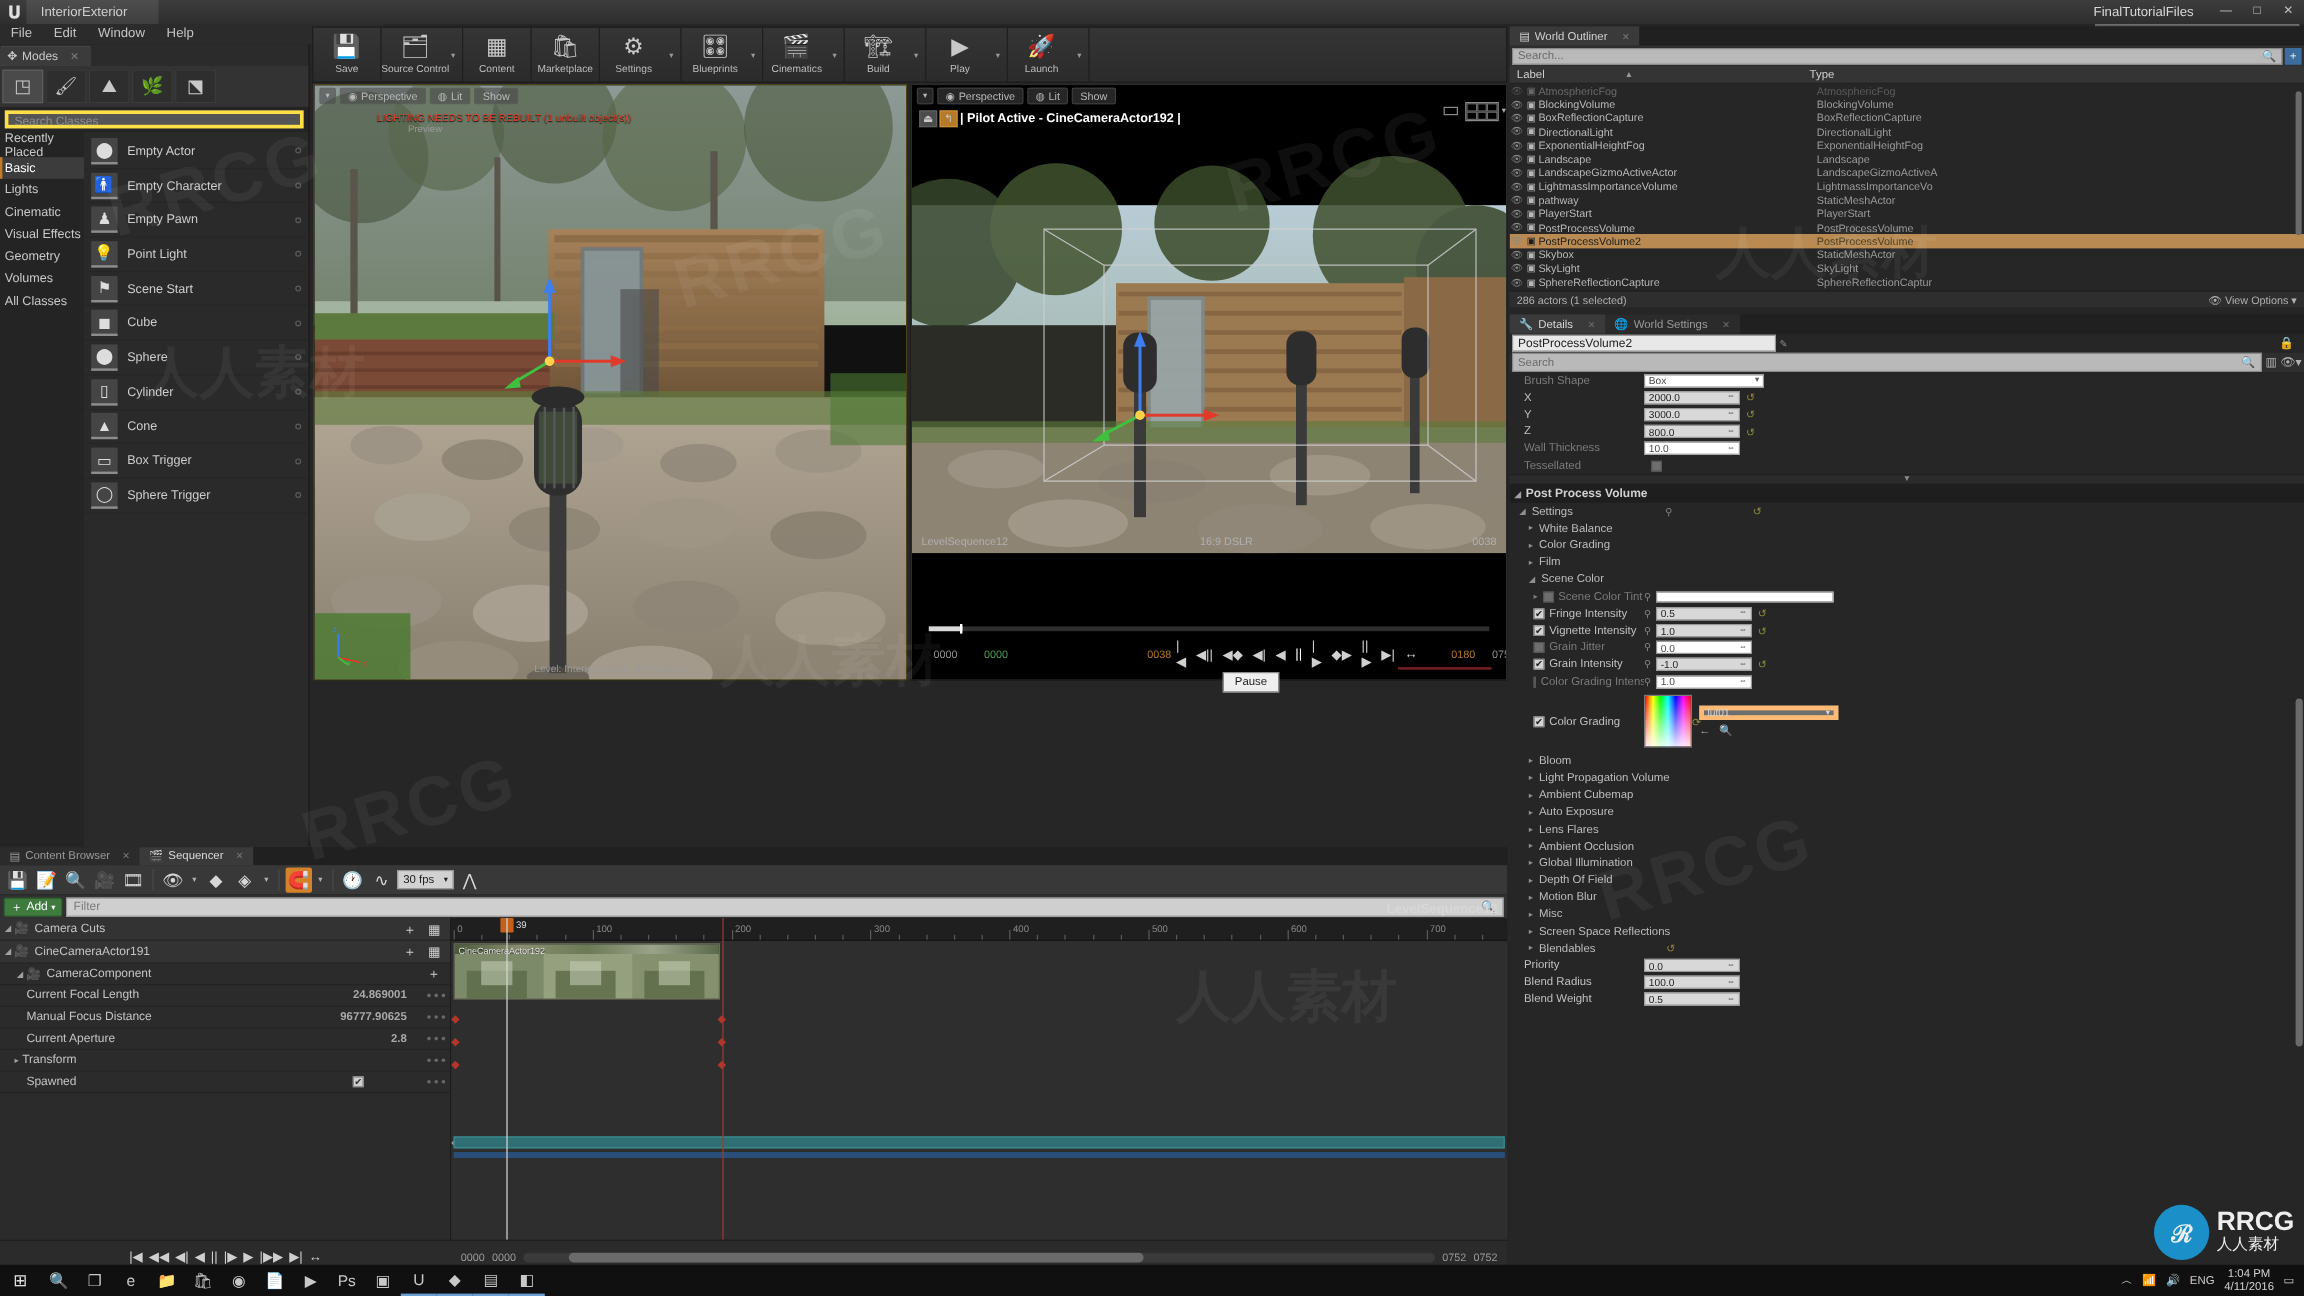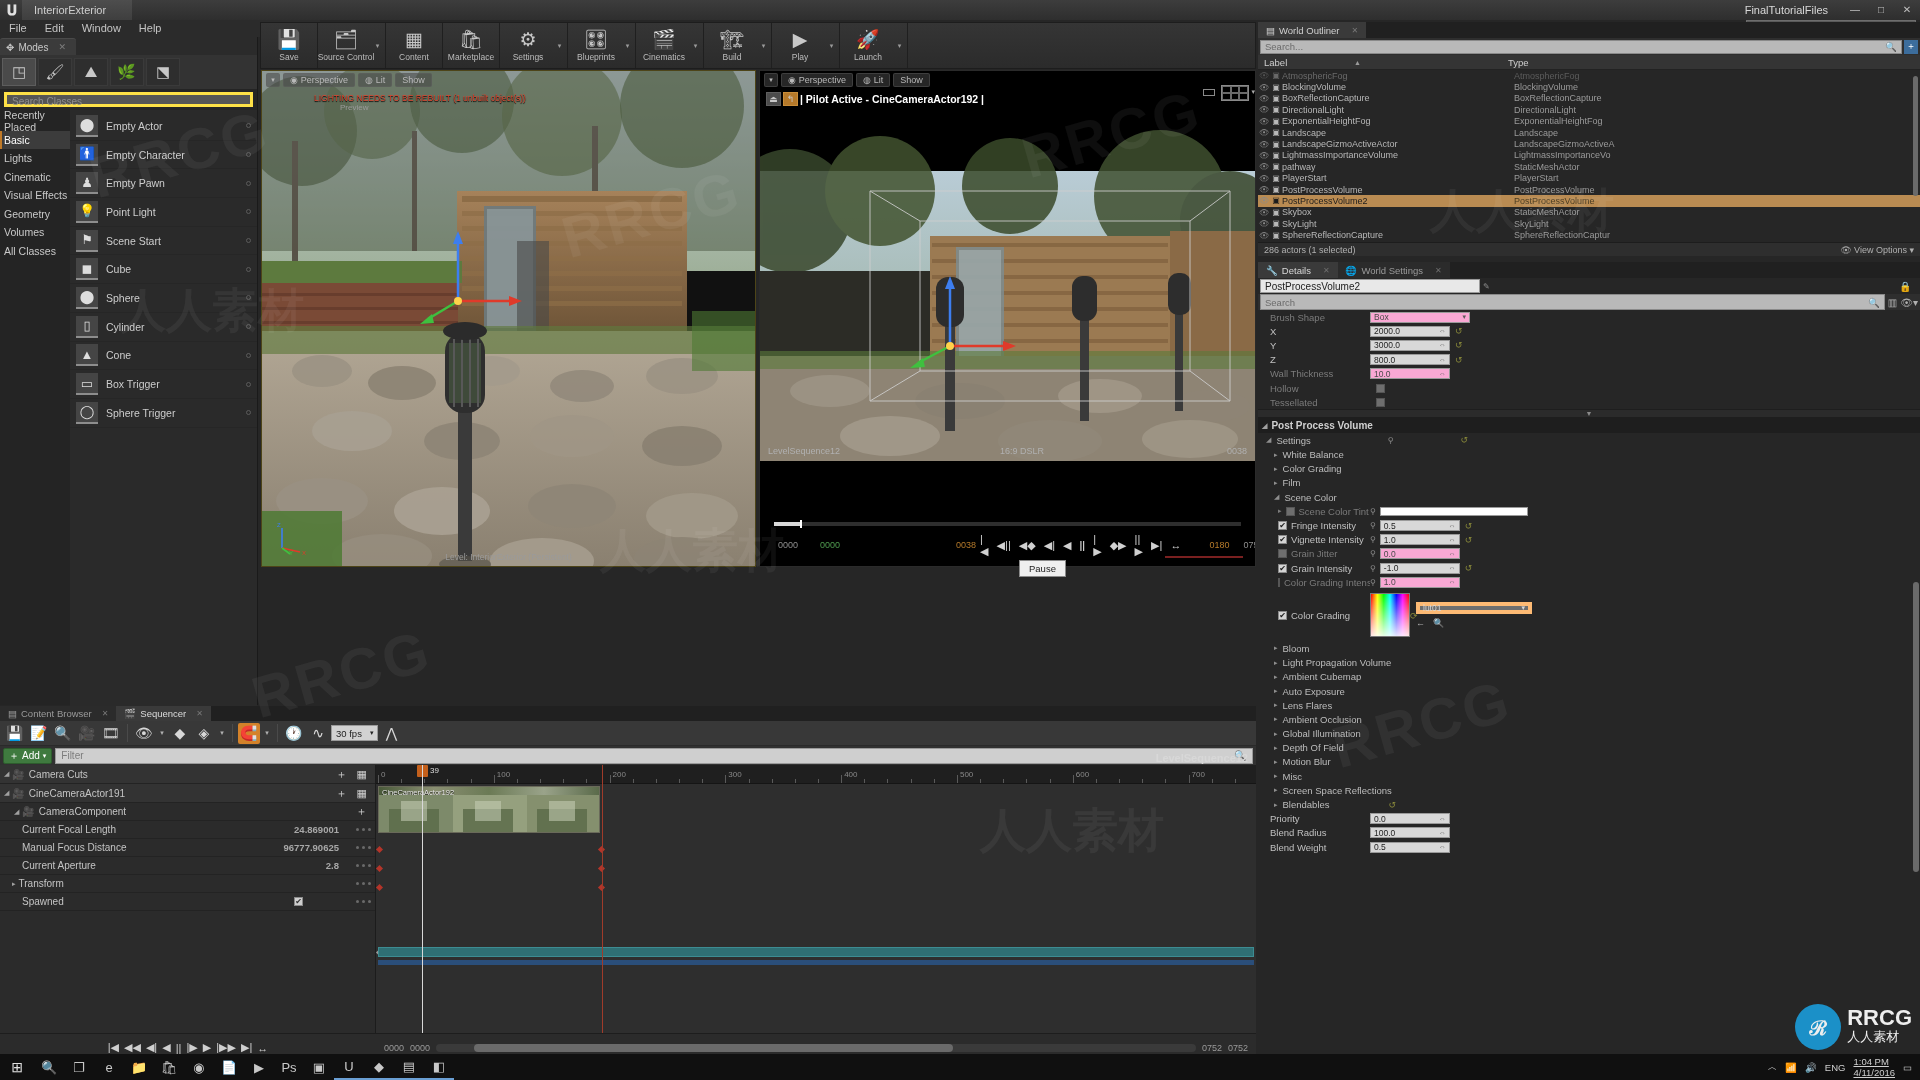--- a/index.html
+++ b/index.html
@@ -286,21 +286,21 @@
   .dt-searchrow { height: 16px; display: flex; align-items: center; padding: 1px 2px; gap: 3px; background: #2e2e2e; }
   .dt-search { flex: 1; height: 16px; background: #b9b9b9; color: #6b6b6b; font-size: 9.5px; padding: 0 4px; display: flex; align-items: center; justify-content: space-between; border: 1px solid #8a8a8a; }
   .prop-row { height: 14.2px; display: flex; align-items: center; font-size: 9.5px; color: #c0c0c0; }
   .prop-row.dim { color: #7b7b7b; }
   .prop-lbl { width: 112px; padding-left: 12px; white-space: nowrap; overflow: hidden; }
   .prop-field {
     width: 80px; height: 11px; background: #d8d8d8; color: #1e1e1e; font-size: 8.5px;
     padding: 0 3px; line-height: 10px; border: 1px solid #9a9a9a; display: flex; align-items: center;
     justify-content: space-between;
   }
-  .prop-field.dim { background: #f9a8d4; color: #4a4a4a; }
+  .prop-field.dim { background: #ffffff; color: #4a4a4a; }
   .prop-field .arrows { font-size: 7px; color: #5a5a5a; }
   .prop-reset { margin-left: 5px; font-size: 9px; color: #8a8a3a; }
   .prop-chk { width: 9px; height: 9px; background: #d4d4d4; border: 1px solid #8a8a8a; margin-left: 6px; }
   .prop-chk.dimbox { background: #6e6e6e; border-color: #555; }
   .sec-splitter { height: 9px; background: #2b2b2b; display: flex; align-items: center; justify-content: center; color: #8a8a8a; font-size: 7px; border-top: 1px solid #1e1e1e; border-bottom: 1px solid #1e1e1e; }
   .sec-header { height: 15px; background: #1e1e1e; display: flex; align-items: center; gap: 4px; padding-left: 4px; font-size: 10px; color: #d0d0d0; font-weight: bold; text-align: right; }
   .sec-header .tri { font-size: 7px; color: #a0a0a0; }
   .cat-row { height: 14.2px; display: flex; align-items: center; font-size: 9.5px; color: #bdbdbd; padding-left: 8px; gap: 5px; }
   .cat-row .tri { font-size: 7px; color: #8e8e8e; }
   .cat-row.sub { padding-left: 16px; }
@@ -316,21 +316,21 @@
   }
   .lut-select { width: 116px; height: 12px; background: #6e6e6e; color: #d8d8d8; font-size: 8.5px; padding: 0 3px; display: flex; align-items: center; justify-content: space-between; border: 4px solid #fdba74; }
   .dt-scroll { position: absolute; right: 1px; width: 6px; background: #4a4a4a; border-radius: 3px; }
 
   
   .taskbar { position: absolute; left: 0; bottom: 0; width: 1920px; height: 26px; background: #101010; display: flex; align-items: center; }
   .tb-start { width: 34px; height: 26px; display: flex; align-items: center; justify-content: center; font-size: 14px; color: #e0e0e0; }
   .tbi { width: 30px; height: 26px; display: flex; align-items: center; justify-content: center; font-size: 13px; }
   .tbi.open { border-bottom: 2px solid #6a9fd4; }
   .tray { margin-left: auto; display: flex; align-items: center; gap: 8px; padding-right: 8px; color: #cfcfcf; font-size: 9.5px; }
-  .clock { text-align: left; line-height: 11px; font-size: 9.5px; text-decoration: underline; }
+  .clock { text-align: center; line-height: 11px; font-size: 9.5px; }
 
   
   .wm { position: absolute; color: rgba(255,255,255,.055); font-weight: bold; pointer-events: none; user-select: none; z-index: 30; }
   .wm-rrcg { font-size: 58px; letter-spacing: 3px; }
   .wm-cn { font-size: 46px; }
   .rrcg-badge { position: absolute; right: 8px; bottom: 30px; z-index: 40; display: flex; align-items: center; gap: 6px; opacity: .92; }
   .rrcg-circle { width: 46px; height: 46px; border-radius: 50%; background: #1b9ad6; display: flex; align-items: center; justify-content: center; color: #fff; font-size: 20px; font-weight: bold; }
   .rrcg-text { color: #fff; font-size: 22px; font-weight: bold; line-height: 20px; }
   .rrcg-sub { color: #fff; font-size: 13px; }
 </style>
@@ -1239,24 +1239,20 @@
           <span class="prop-reset">↺</span>
         </div>
         <div class="prop-row dim">
           <div class="prop-lbl">Wall Thickness</div>
           <div class="prop-field dim">
             <span>10.0</span>
             <span class="arrows">⇔</span>
           </div>
         </div>
         <div class="prop-row dim">
-          <div class="prop-lbl">Hollow</div>
-          <div class="prop-chk dimbox"></div>
-        </div>
-        <div class="prop-row dim">
           <div class="prop-lbl">Tessellated</div>
           <div class="prop-chk dimbox"></div>
         </div>
         <div class="sec-splitter">▼</div>
         <div class="sec-header">
           <span class="tri">◢</span>
           <span>Post Process Volume</span>
         </div>
         <div class="cat-row">
           <span class="tri">◢</span>

